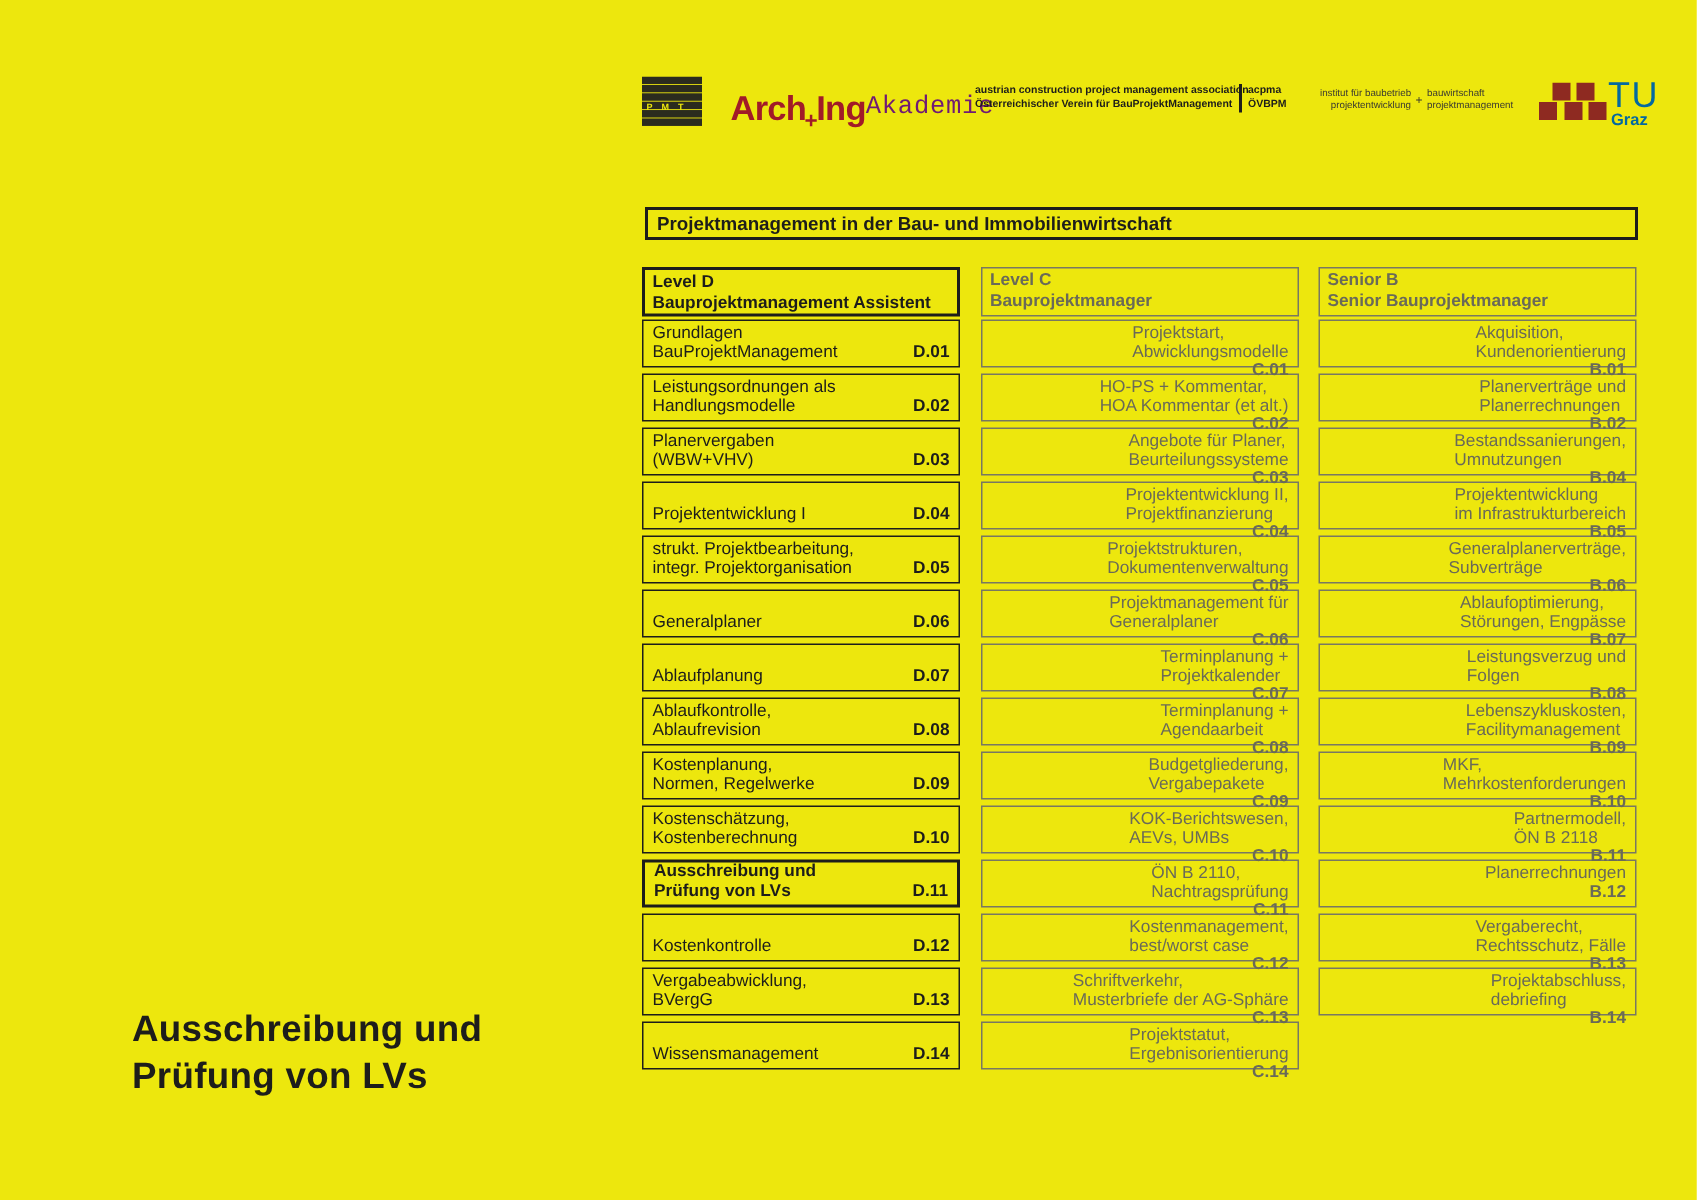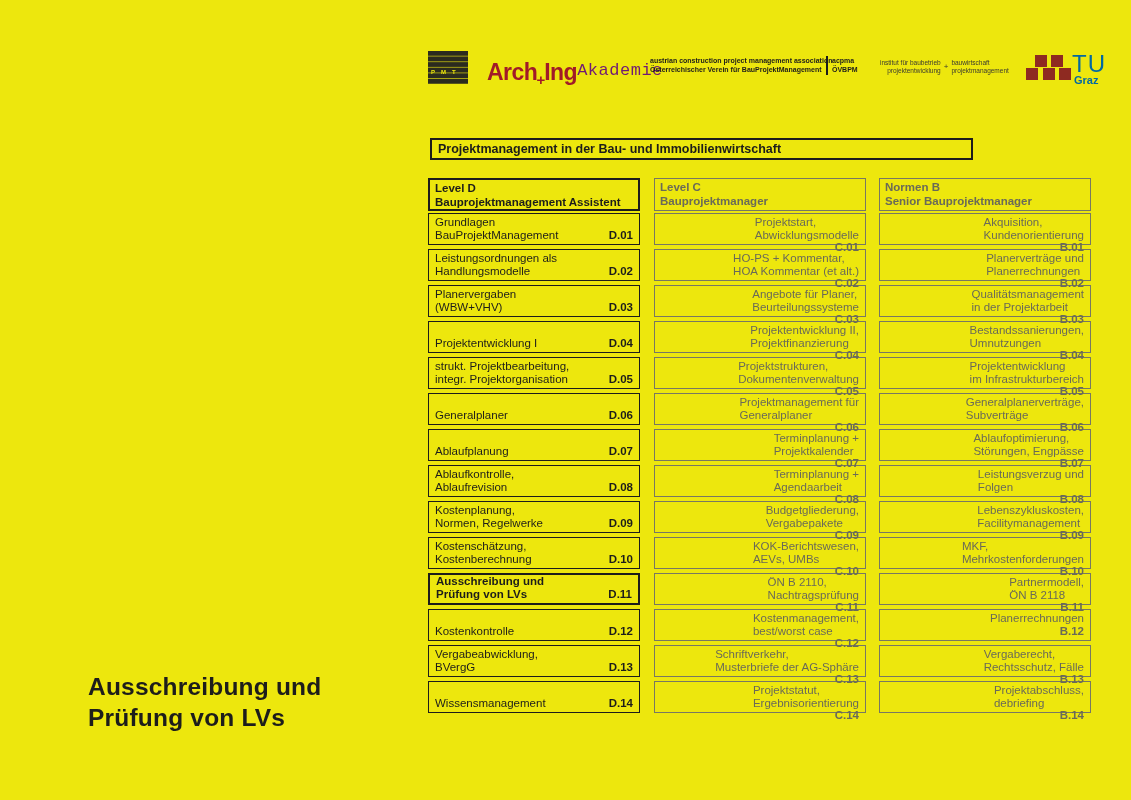--- a/index.html
+++ b/index.html
@@ -27,21 +27,21 @@
   .institut .blk-r{text-align:right;}
   .institut .plus2{margin:0 3px;font-size:8px;}
   .tu-shape{position:absolute;left:1026px;top:55px;}
   .tu-text{position:absolute;left:1072px;top:52px;color:#0369a1;}
   .tu-text .tu{font-size:24px;line-height:24px;letter-spacing:1px;}
   .tu-text .graz-line{display:flex;align-items:center;margin-top:-2px;margin-left:2px;gap:36px;}
   .tu-text .graz{font-size:11px;font-weight:bold;}
   .tu-text .sq{width:8px;height:8px;background:#C3251C;margin-left:2px;}
 
   
-  .titlebar{position:absolute;left:430px;top:138px;width:543px;height:22px;
+  .titlebar{position:absolute;left:430px;top:138px;width:662px;height:22px;
             box-sizing:border-box;border:2px solid #1d1d1b;font-size:12.5px;
             font-weight:bold;padding:2px 0 0 6px;}
 
   
   .col{position:absolute;top:178px;width:212px;}
   .col.pos0{left:428px}.col.pos1{left:654px}.col.pos2{left:879px}
   .hdr{box-sizing:border-box;height:33px;border:1px solid;padding:2px 5px;
        font-size:11.5px;font-weight:bold;line-height:13.5px;margin-bottom:2px;}
   .col.black .hdr{border:2px solid #1d1d1b;color:#1d1d1b;}
   .col.gray .hdr{border-color:#787862;color:#6A6A58;}
@@ -235,35 +235,31 @@
         </div>
         <div class="row">
           <span class="row-label">Projektstatut,<br>Ergebnisorientierung</span>
           <span class="row-code">C.14</span>
         </div>
       </div>
   </div>
 
   <div class="col pos2 gray">
     <div class="hdr">
-      <div>Normen B</div>
+      <div>Senior B</div>
       <div>Senior Bauprojektmanager</div>
     </div>
     <div class="rows">
         <div class="row">
           <span class="row-label">Akquisition,<br>Kundenorientierung</span>
           <span class="row-code">B.01</span>
         </div>
         <div class="row">
           <span class="row-label">Planerverträge und<br>Planerrechnungen</span>
           <span class="row-code">B.02</span>
-        </div>
-        <div class="row">
-          <span class="row-label">Qualitätsmanagement<br>in der Projektarbeit</span>
-          <span class="row-code">B.03</span>
         </div>
         <div class="row">
           <span class="row-label">Bestandssanierungen,<br>Umnutzungen</span>
           <span class="row-code">B.04</span>
         </div>
         <div class="row">
           <span class="row-label">Projektentwicklung<br>im Infrastrukturbereich</span>
           <span class="row-code">B.05</span>
         </div>
         <div class="row">

